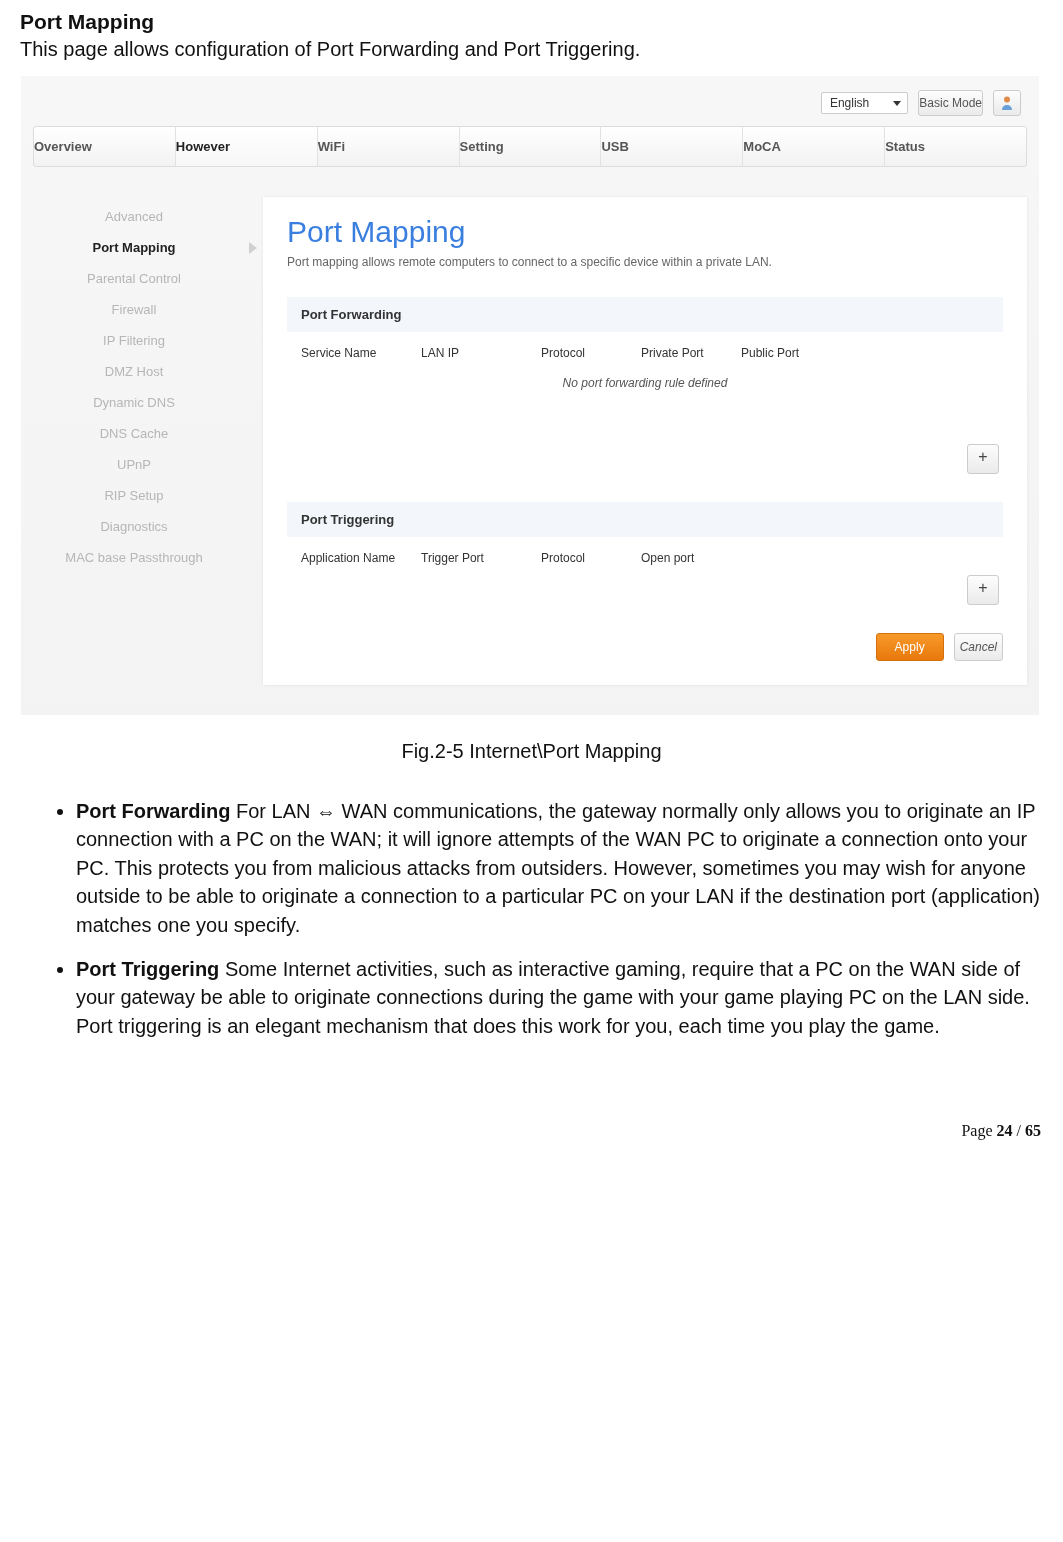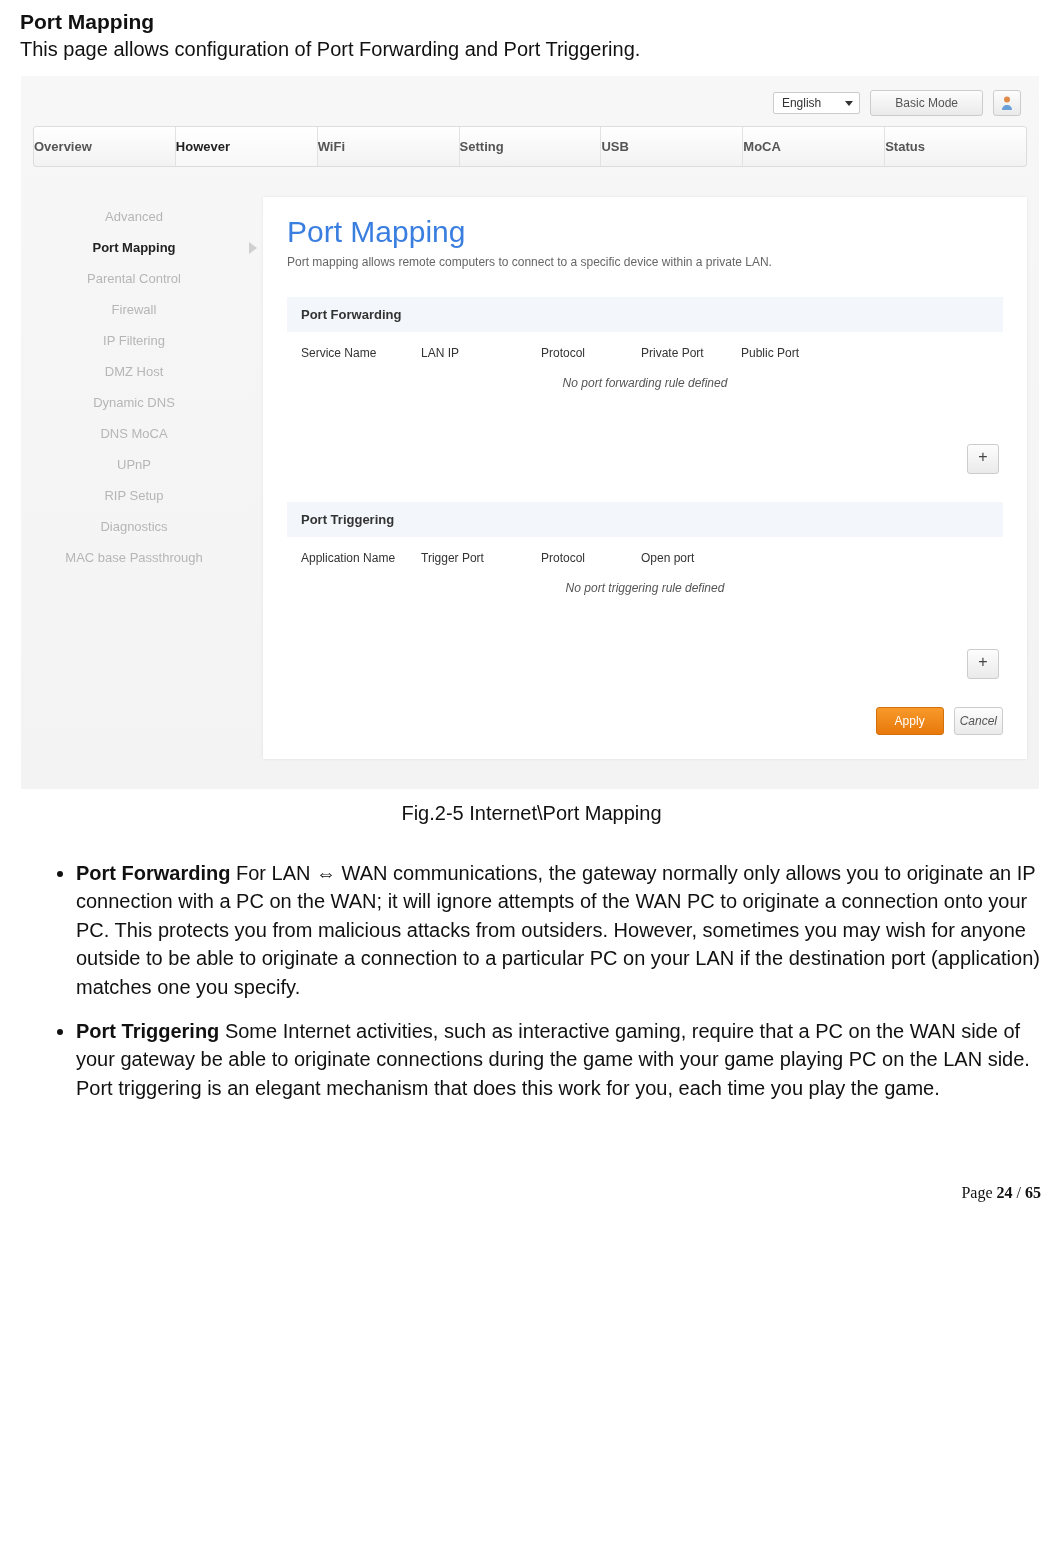--- a/index.html
+++ b/index.html
@@ -60,21 +60,21 @@
   }
   .caret-down {
     width: 0; height: 0;
     border-left: 4px solid transparent;
     border-right: 4px solid transparent;
     border-top: 5px solid #333;
   }
   .btn {
     display: inline-flex;
     align-items: center;
-    padding: 5px 24px;
+    padding: 5px 0;
     font-size: 12px;
     border: 1px solid #ccc;
     border-radius: 3px;
     background: linear-gradient(#fdfdfd,#eaeaea);
     color: #555;
     cursor: pointer;
   }
   .user-btn {
     padding: 4px 6px;
   }
@@ -216,21 +216,21 @@
   }
   .btn.secondary {
     padding: 6px 5px;
     font-style: italic;
   }
 
   .fig-caption {
     text-align: center;
     font-family: Verdana, Arial, sans-serif;
     font-size: 20px;
-    margin: 12px 0 34px 0;
+    margin: 24px 0 34px 0;
   }
 
   ul.bullets {
     list-style: disc;
     padding-left: 56px;
     margin: 0;
   }
   ul.bullets > li {
     font-family: Verdana, Arial, sans-serif;
     font-size: 20px;
@@ -286,21 +286,21 @@
 
       <div class="body-row">
         <div class="sidebar">
           <div class="sitem">Advanced</div>
           <div class="sitem active">Port Mapping</div>
           <div class="sitem">Parental Control</div>
           <div class="sitem">Firewall</div>
           <div class="sitem">IP Filtering</div>
           <div class="sitem">DMZ Host</div>
           <div class="sitem">Dynamic DNS</div>
-          <div class="sitem">DNS MoCA</div>
+          <div class="sitem">DNS Cache</div>
           <div class="sitem">UPnP</div>
           <div class="sitem">RIP Setup</div>
           <div class="sitem">Diagnostics</div>
           <div class="sitem">MAC base Passthrough</div>
         </div>
 
         <div class="main">
           <div class="pm-title">Port Mapping</div>
           <div class="pm-desc">Port mapping allows remote computers to connect to a specific device within a private LAN.</div>
 
@@ -322,21 +322,20 @@
           </div>
 
           <div class="panel">
             <div class="panel-head">Port Triggering</div>
             <div class="panel-row-headers">
               <div class="col wide">Application Name</div>
               <div class="col wide">Trigger Port</div>
               <div class="col">Protocol</div>
               <div class="col">Open port</div>
             </div>
-            <div class="panel-empty">No port triggering rule defined</div>
             <div class="panel-actions">
               <div class="plus-btn">
                 <span>+</span>
               </div>
             </div>
           </div>
 
           <div class="footer-actions">
             <div class="btn primary">Apply</div>
             <div class="btn secondary">Cancel</div>

